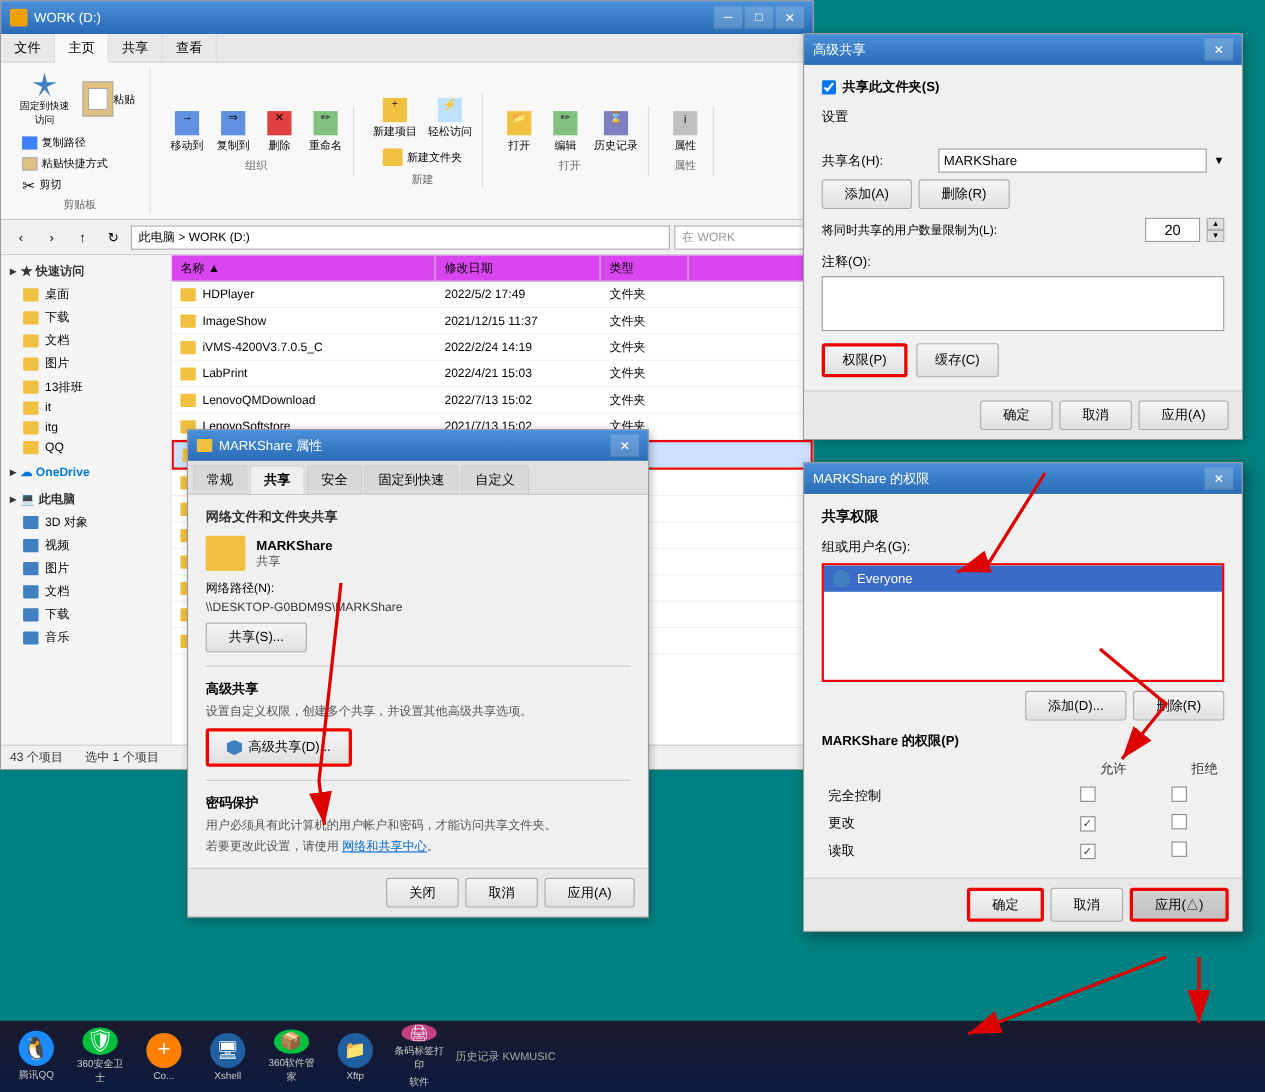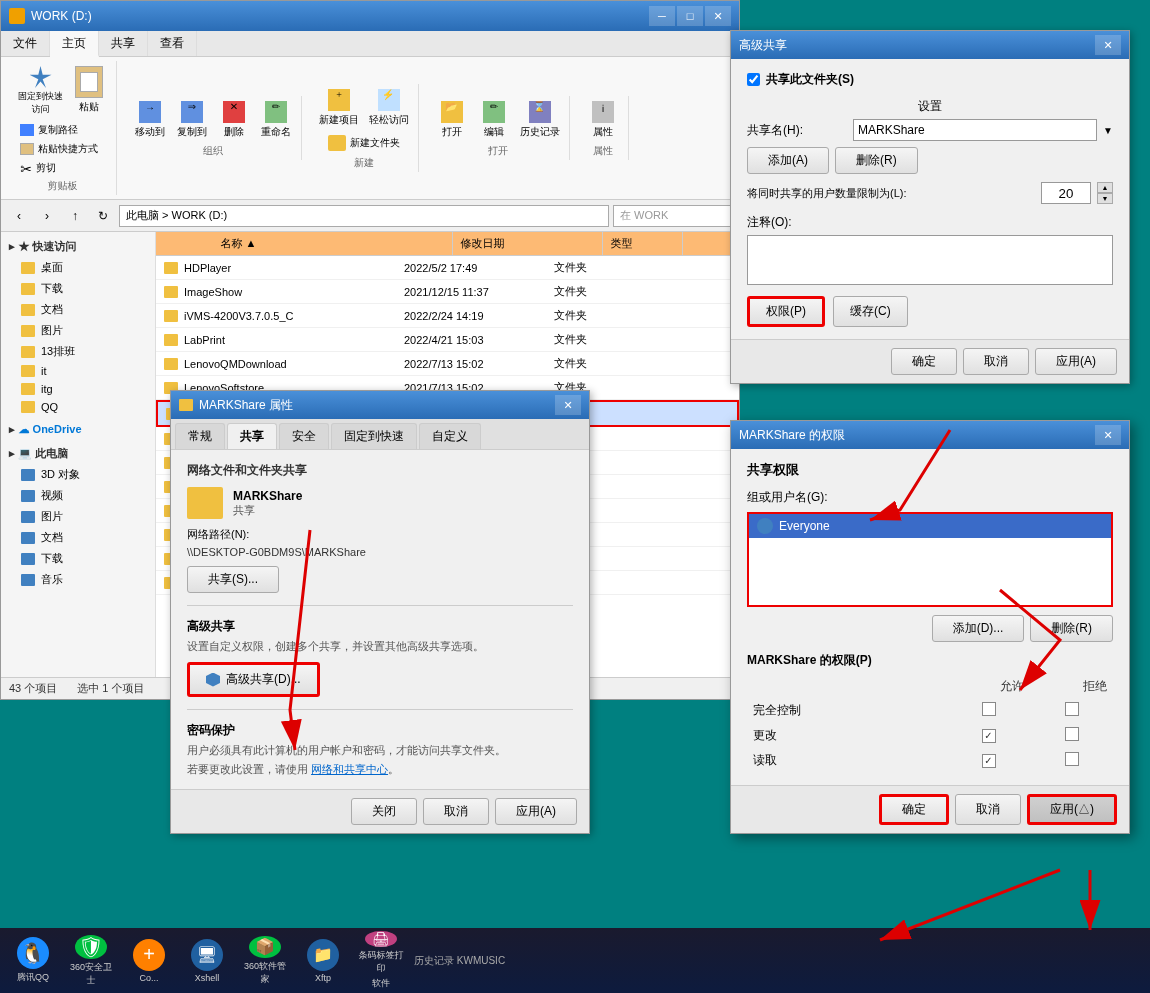--- a/index.html
+++ b/index.html
@@ -222,25 +222,24 @@
 
     
     .file-list {
       flex: 1;
       background: white;
       overflow-y: auto;
     }
 
     .file-list-header {
       display: flex;
-      background: #fdba74;
+      background: #d946ef;
       border-bottom: 1px solid #ccc;
       position: sticky;
       top: 0;
-      justify-content: center;
     }
 
     .file-col-header {
       padding: 4px 8px;
       font-size: 11px;
       cursor: pointer;
       border-right: 1px solid #ccc;
       white-space: nowrap;
     }
 
@@ -456,22 +455,21 @@
       font-size: 12px;
       font-weight: bold;
     }
 
     .settings-section {
       margin-bottom: 10px;
     }
 
     .settings-label {
       font-size: 12px;
-      margin-bottom: 4px;
-      text-align: center;
+      margin-bottom: 20px;
     }
 
     .settings-row {
       display: flex;
       align-items: center;
       gap: 6px;
       margin-bottom: 6px;
     }
 
     .input-field {
@@ -574,21 +572,21 @@
     }
 
     .perms-group-label {
       font-size: 12px;
       margin-bottom: 6px;
     }
 
     .perms-list {
       border: 1px solid #aaa;
       background: white;
-      height: 95px;
+      height: 108px;
       margin-bottom: 8px;
       overflow-y: auto;
     }
 
     .perms-list-item {
       display: flex;
       align-items: center;
       gap: 6px;
       padding: 4px 8px;
       font-size: 12px;
@@ -740,21 +738,21 @@
   <div class="ribbon-content" style="background:#f8f8f8; border-bottom:1px solid #ccc; padding: 4px 8px; display:flex; align-items:center; gap:8px; min-height:70px;">
 
     <div class="ribbon-group">
       <div class="ribbon-group-btns" style="display:flex; flex-direction:column; gap:2px;">
         <div style="display:flex; gap:2px;">
           <button class="ribbon-btn" style="min-width:50px; font-size:10px; display:flex; flex-direction:column; align-items:center; padding:2px;">
             <div style="width:22px;height:22px;background:#4080c0;clip-path:polygon(50% 0%,60% 40%,100% 40%,60% 60%,75% 100%,50% 70%,25% 100%,40% 60%,0% 40%,40% 40%);margin-bottom:2px;"></div>
             <span style="font-size:9px;">固定到快速</span>
             <span style="font-size:9px;">访问</span>
           </button>
-          <button class="ribbon-btn" style="font-size:10px; display:flex; flex-direction:column; align-items:center; padding:2px 6px;">
+          <button class="ribbon-btn" style="font-size:10px; display:flex; flex-direction:row; align-items:center; padding:2px 6px;">
             <div style="width:28px;height:32px;background:#e0c080;border:1px solid #aaa;position:relative;margin-bottom:2px;display:flex;align-items:center;justify-content:center;">
               <div style="width:18px;height:20px;background:white;border:1px solid #aaa;"></div>
             </div>
             <span style="font-size:10px;">粘贴</span>
           </button>
         </div>
         <div style="display:flex; flex-direction:column; gap:1px;">
           <button class="ribbon-btn" style="font-size:10px; padding:1px 4px; flex-direction:row; gap:4px;">
             <div style="width:14px;height:12px;background:#4080ff;"></div>
             <span>复制路径</span>

